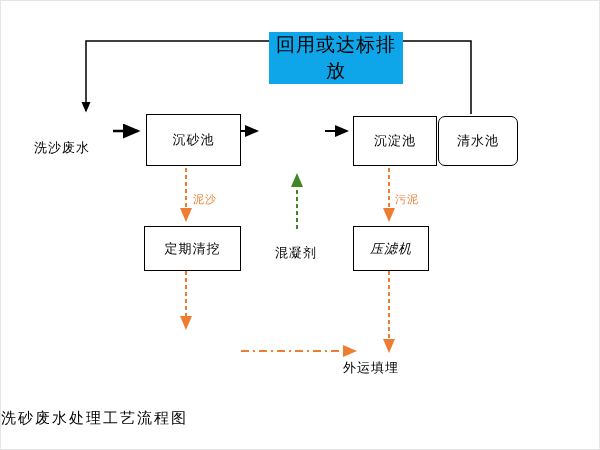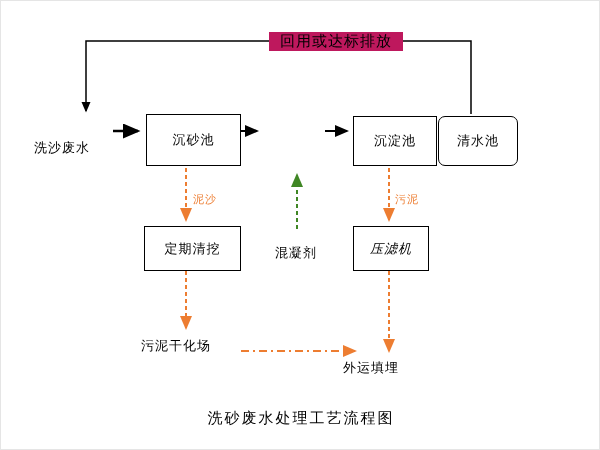--- a/index.html
+++ b/index.html
@@ -12,24 +12,24 @@
   .box{
     position:absolute;border:1px solid #000;background:#fff;
     display:flex;align-items:center;justify-content:center;
     font-size:13px;letter-spacing:1px;box-sizing:border-box;
   }
   .lbl{position:absolute;font-size:13px;letter-spacing:1px;white-space:nowrap;}
   .lbl-small{position:absolute;font-size:11px;letter-spacing:1px;white-space:nowrap;}
   .orange-text{color:#ed7d31;}
   .recycle{
     position:absolute;left:268px;top:31px;width:134px;text-align:center;
-    background:#be185d;font-size:15px;letter-spacing:1px;
+    background:#0ea5e9;font-size:19px;letter-spacing:1px;
   }
   .title{
-    position:absolute;left:0;top:408px;width:600px;text-align:center;
+    position:absolute;left:0;top:408px;width:600px;
     font-size:15px;letter-spacing:2px;
   }
 </style>
 </head>
 <body>
 
 <div id="stage">
 
   <svg id="wires" viewBox="0 0 600 450" xmlns="http://www.w3.org/2000/svg">
     <defs>
@@ -84,18 +84,17 @@
   </div>
   <div class="box" style="left:352px;top:225px;width:76px;height:45px;font-style:italic;">
     <span>压滤机</span>
   </div>
 
   <div class="lbl-small orange-text" style="left:192px;top:191px;">泥沙</div>
   <div class="lbl-small orange-text" style="left:394px;top:191px;">污泥</div>
 
   <div class="lbl" style="left:274px;top:243px;">混凝剂</div>
 
-  <div class="lbl" style="left:140px;top:336px;">污泥干化场</div>
   <div class="lbl" style="left:342px;top:358px;">外运填埋</div>
 
   <div class="title">洗砂废水处理工艺流程图</div>
 
 </div>
 
 </body></html>

